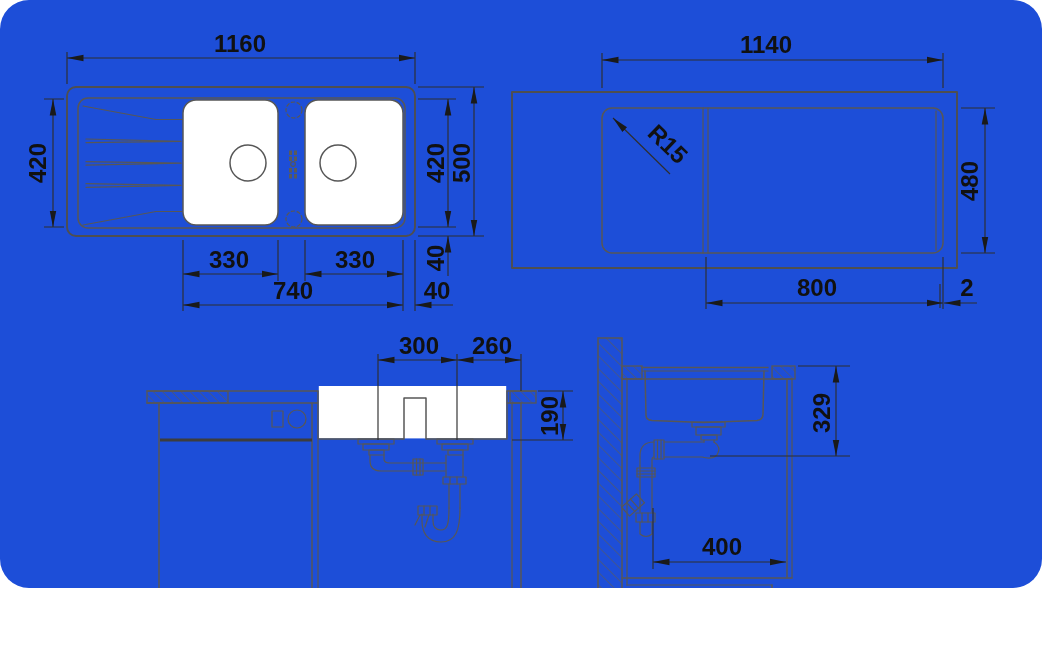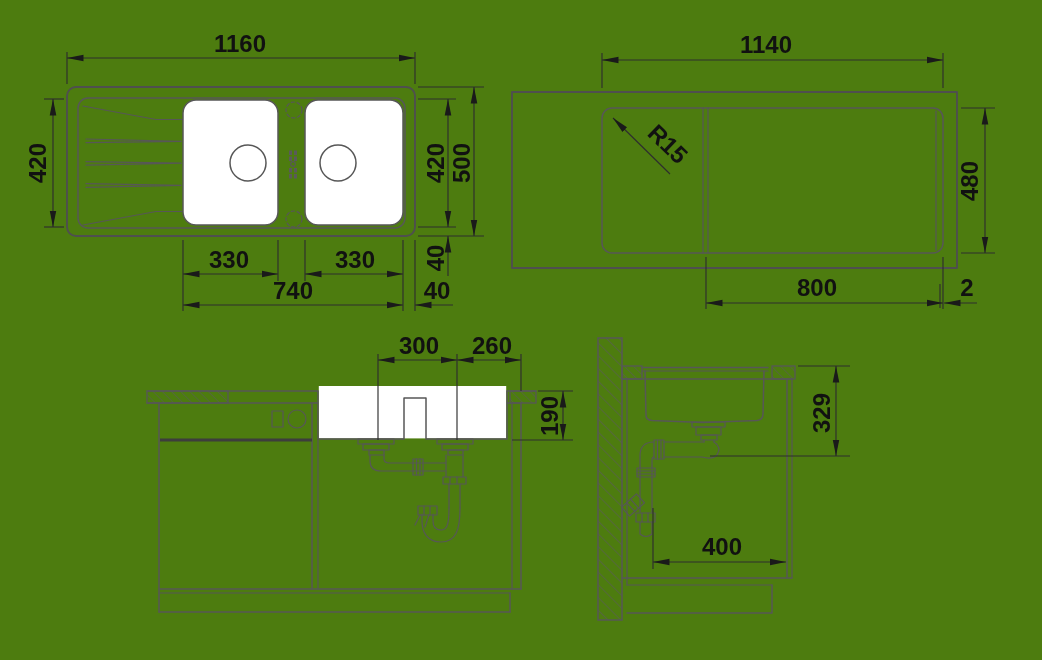--- a/index.html
+++ b/index.html
@@ -1,17 +1,17 @@
 <!DOCTYPE html>
 <html><head>
 <meta charset="utf-8">
 <style>
   html,body{margin:0;padding:0;background:#ffffff;}
-  #stage{position:relative;width:1042px;height:660px;background:#4d7c0f;overflow:hidden;
-         font-family:"Liberation Sans",sans-serif;}
+  #stage{position:relative;width:1042px;height:588px;background:#1d4ed8;overflow:hidden;
+         font-family:"Liberation Sans",sans-serif;border-radius:29px;}
   svg{display:block}
   .g  {fill:none;stroke:#575757;stroke-width:1.5;stroke-linejoin:round;stroke-linecap:round;}
   .g1 {fill:none;stroke:#575757;stroke-width:1.2;stroke-linejoin:round;stroke-linecap:round;}
   .g2 {fill:none;stroke:#4f4f4f;stroke-width:1.9;stroke-linejoin:round;}
   .wht{fill:#ffffff;stroke:#575757;stroke-width:1.5;}
   .whtn{fill:#ffffff;stroke:none;}
   .thk{fill:none;stroke:#3d3d3d;stroke-width:3;}
   .d  {fill:none;stroke:#2e2e2e;stroke-width:1.15;}
   .arr2{marker-start:url(#ah);marker-end:url(#ah);}
   .arr1s{marker-start:url(#ah);}

